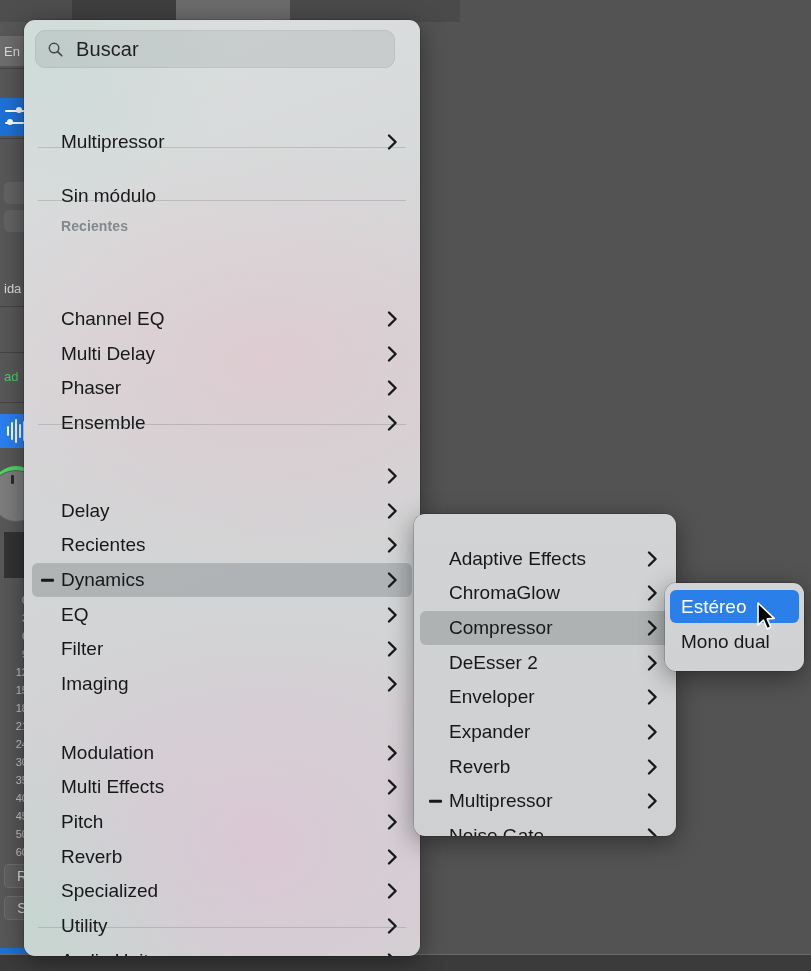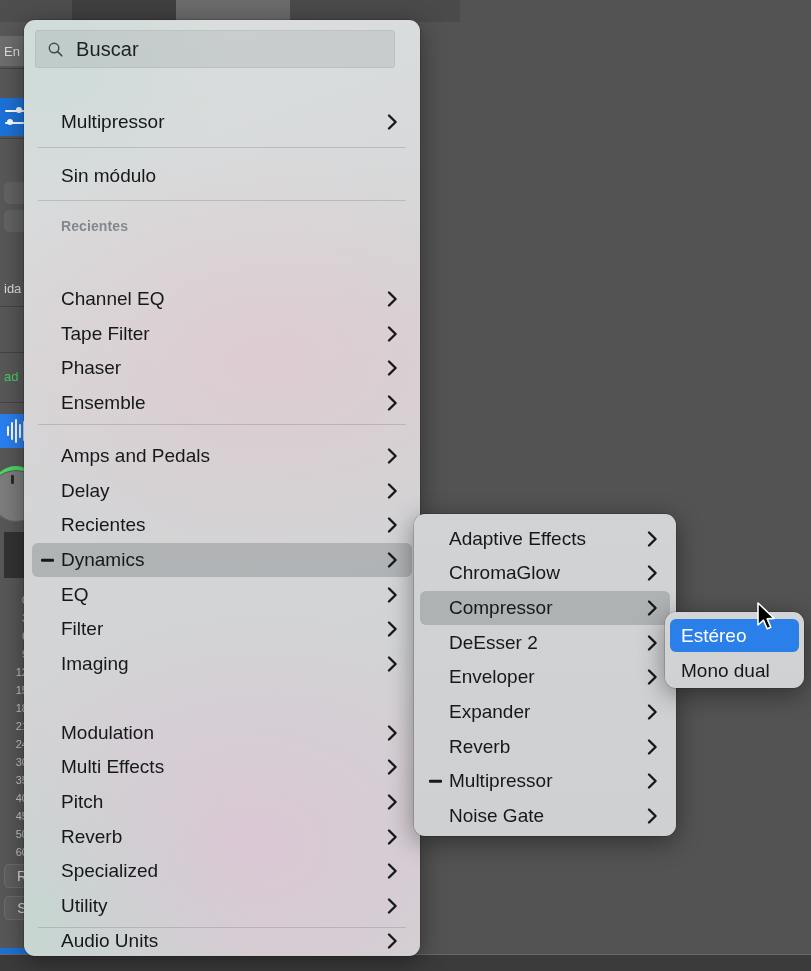--- a/index.html
+++ b/index.html
@@ -119,35 +119,36 @@
       radial-gradient(260px 220px at 6% 4%, rgba(196,218,212,0.60), rgba(196,218,212,0) 72%),
       linear-gradient(160deg, #dcdfdf 0%, #d3d5d6 45%, #d1d2d3 100%);
     padding: 0;
     box-sizing: border-box;
   }
   .menu-inner { position: relative; width: 100%; height: 100%; }
 
   .search-field {
     position: absolute; left: 11px; top: 10px; width: 360px; height: 38px;
     background: rgba(140,148,148,0.22);
-    border-radius: 4px;
+    border-radius: 11px;
     display: flex; align-items: center;
     box-sizing: border-box;
     box-shadow: inset 0 0 0 0.5px rgba(120,125,125,0.25);
   }
   .search-icon { margin-left: 12px; width: 17px; height: 17px; flex: none; }
   .search-placeholder {
     margin-left: 12px; color: #1f2021; font-size: 20px; letter-spacing: 0.1px;
   }
 
   .mrow {
     position: absolute; left: 8px; width: 380px; height: 34px;
     display: flex; align-items: center;
     border-radius: 6px;
     box-sizing: border-box;
+    margin-top: 20px;
   }
   .mrow .mlabel {
     position: absolute; left: 29px;
     font-size: 19px; color: #16181a; white-space: nowrap;
   }
   .mrow .mdash {
     position: absolute; left: 9px; top: 50%; transform: translateY(-50%);
     width: 13px; height: 2.6px; background: #16181a; border-radius: 1px;
   }
   .mrow .chev {
@@ -168,23 +169,22 @@
   #menu-sub {
     left: 414px; top: 514px; width: 262px; height: 322px;
     background: linear-gradient(180deg, #d2d3d4 0%, #cfd0d1 100%);
   }
   #menu-sub .mrow { left: 6px; width: 250px; }
   #menu-sub .mrow .mlabel { left: 29px; font-size: 19px; }
   #menu-sub .mrow .chev { right: 12px; }
 
   
   #menu-third {
-    left: 665px; top: 583px; width: 139px; height: 76px;
+    left: 665px; top: 583px; width: 139px; height: 88px;
     background: linear-gradient(180deg, #d3d4d5 0%, #d0d1d2 100%);
-    margin-top: 29px;
   }
   #menu-third .trow {
     position: absolute; left: 5px; width: 129px; height: 33px;
     display: flex; align-items: center; border-radius: 6px;
     box-sizing: border-box;
   }
   #menu-third .trow .tlabel {
     position: absolute; left: 11px; font-size: 19px; color: #16181a; white-space: nowrap;
   }
   #menu-third .trow.sel { background: #2b7fe8; }
@@ -348,41 +348,40 @@
 
       <div class="mhead" style="top:198px;">Recientes</div>
 
       <div class="mrow" style="top:262px;">
         <span class="mlabel">Channel EQ</span>
         <svg class="chev" width="11" height="17" viewBox="0 0 11 17">
             <polyline points="2,2 8.6,8.5 2,15" fill="none" stroke="#16181a" stroke-width="2.4" stroke-linecap="round" stroke-linejoin="round"></polyline>
           </svg>
       </div>
       <div class="mrow" style="top:297px;">
-        <span class="mlabel">Tape Filter</span>
+        <span class="mlabel">Multi Delay</span>
         <svg class="chev" width="11" height="17" viewBox="0 0 11 17">
             <polyline points="2,2 8.6,8.5 2,15" fill="none" stroke="#16181a" stroke-width="2.4" stroke-linecap="round" stroke-linejoin="round"></polyline>
           </svg>
       </div>
       <div class="mrow" style="top:331px;">
         <span class="mlabel">Phaser</span>
         <svg class="chev" width="11" height="17" viewBox="0 0 11 17">
             <polyline points="2,2 8.6,8.5 2,15" fill="none" stroke="#16181a" stroke-width="2.4" stroke-linecap="round" stroke-linejoin="round"></polyline>
           </svg>
       </div>
       <div class="mrow" style="top:366px;">
         <span class="mlabel">Ensemble</span>
         <svg class="chev" width="11" height="17" viewBox="0 0 11 17">
             <polyline points="2,2 8.6,8.5 2,15" fill="none" stroke="#16181a" stroke-width="2.4" stroke-linecap="round" stroke-linejoin="round"></polyline>
           </svg>
       </div>
       <div class="msep" style="top:404px;"></div>
 
       <div class="mrow" style="top:419px;">
-        <span class="mlabel">Amps and Pedals</span>
         <svg class="chev" width="11" height="17" viewBox="0 0 11 17">
             <polyline points="2,2 8.6,8.5 2,15" fill="none" stroke="#16181a" stroke-width="2.4" stroke-linecap="round" stroke-linejoin="round"></polyline>
           </svg>
       </div>
       <div class="mrow" style="top:454px;">
         <span class="mlabel">Delay</span>
         <svg class="chev" width="11" height="17" viewBox="0 0 11 17">
             <polyline points="2,2 8.6,8.5 2,15" fill="none" stroke="#16181a" stroke-width="2.4" stroke-linecap="round" stroke-linejoin="round"></polyline>
           </svg>
       </div>

